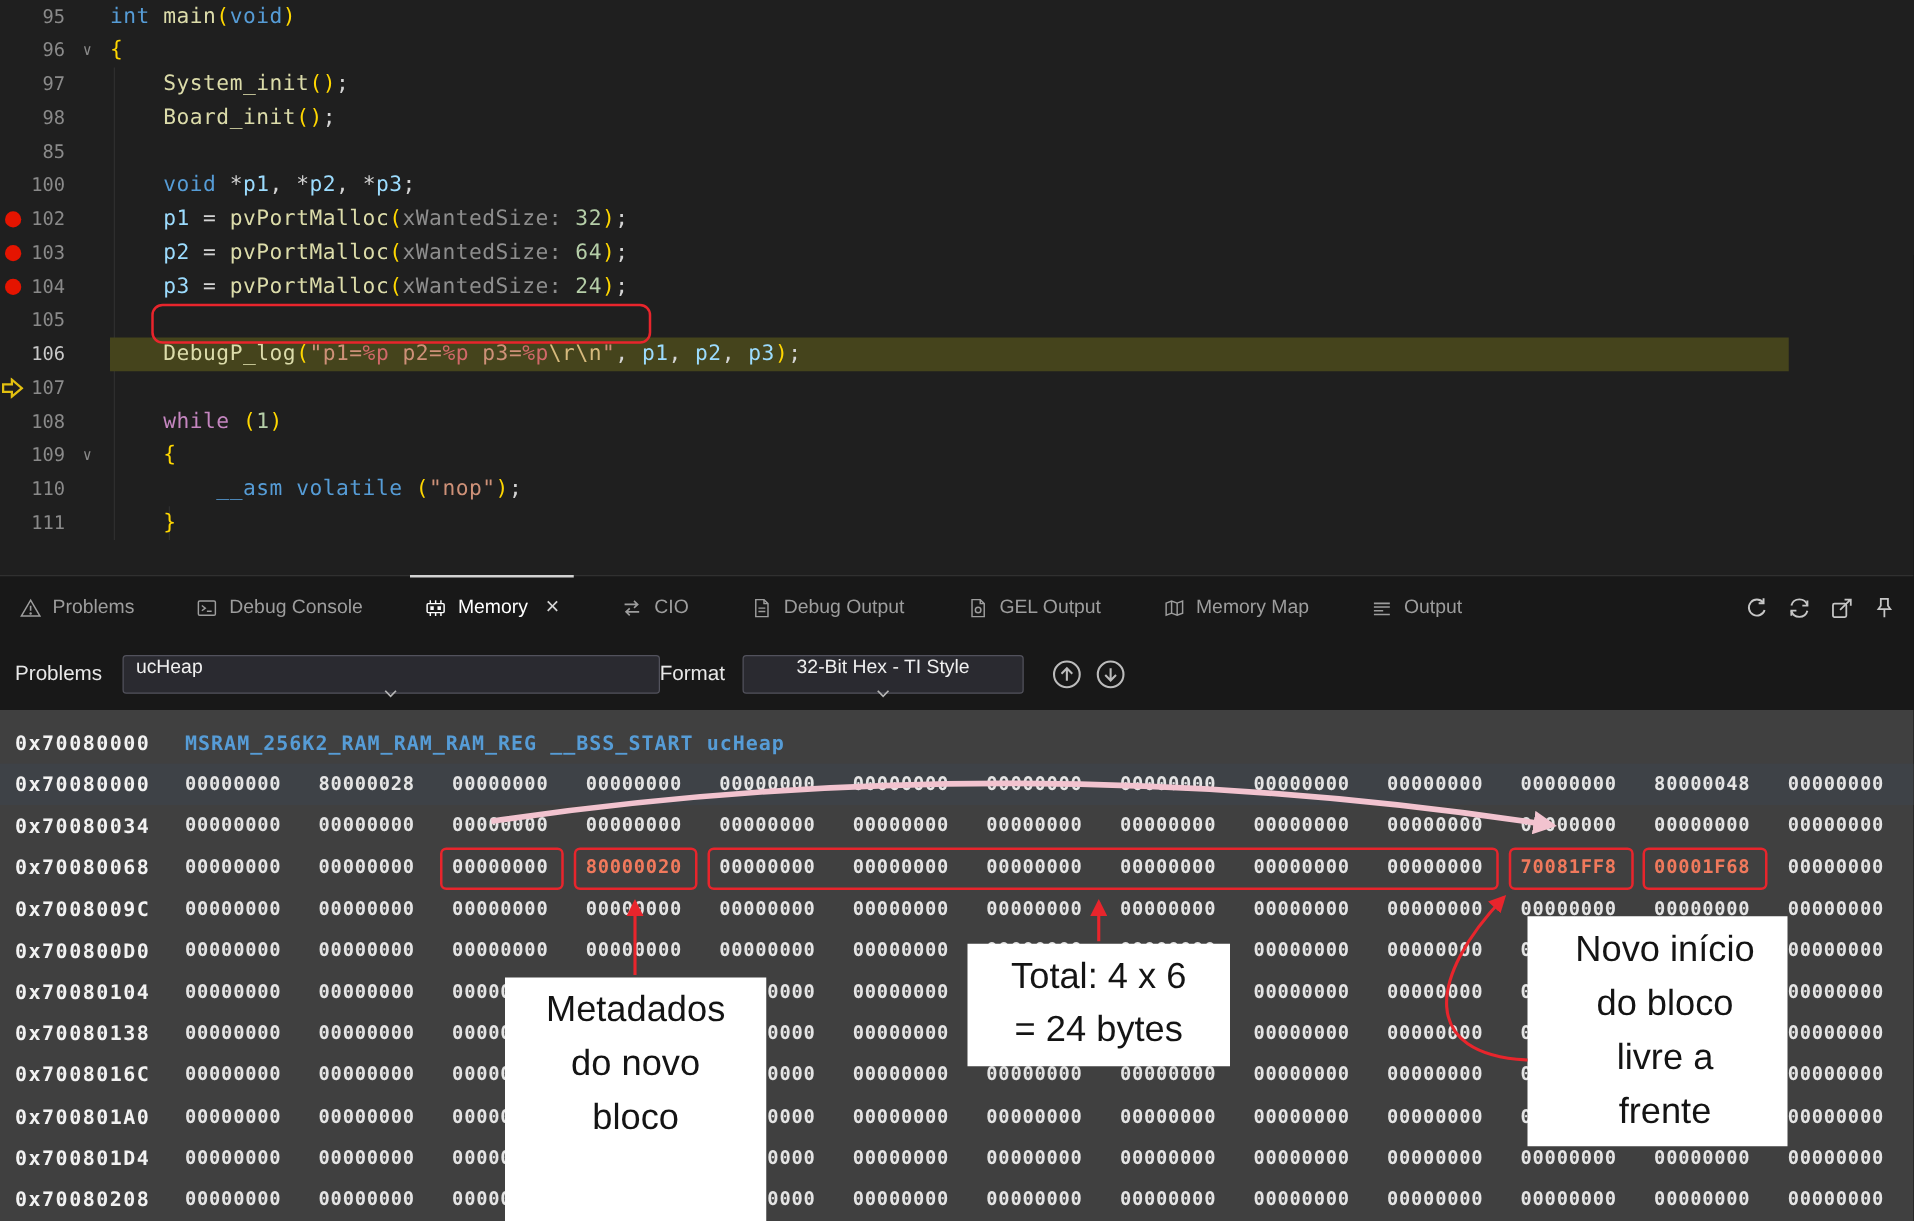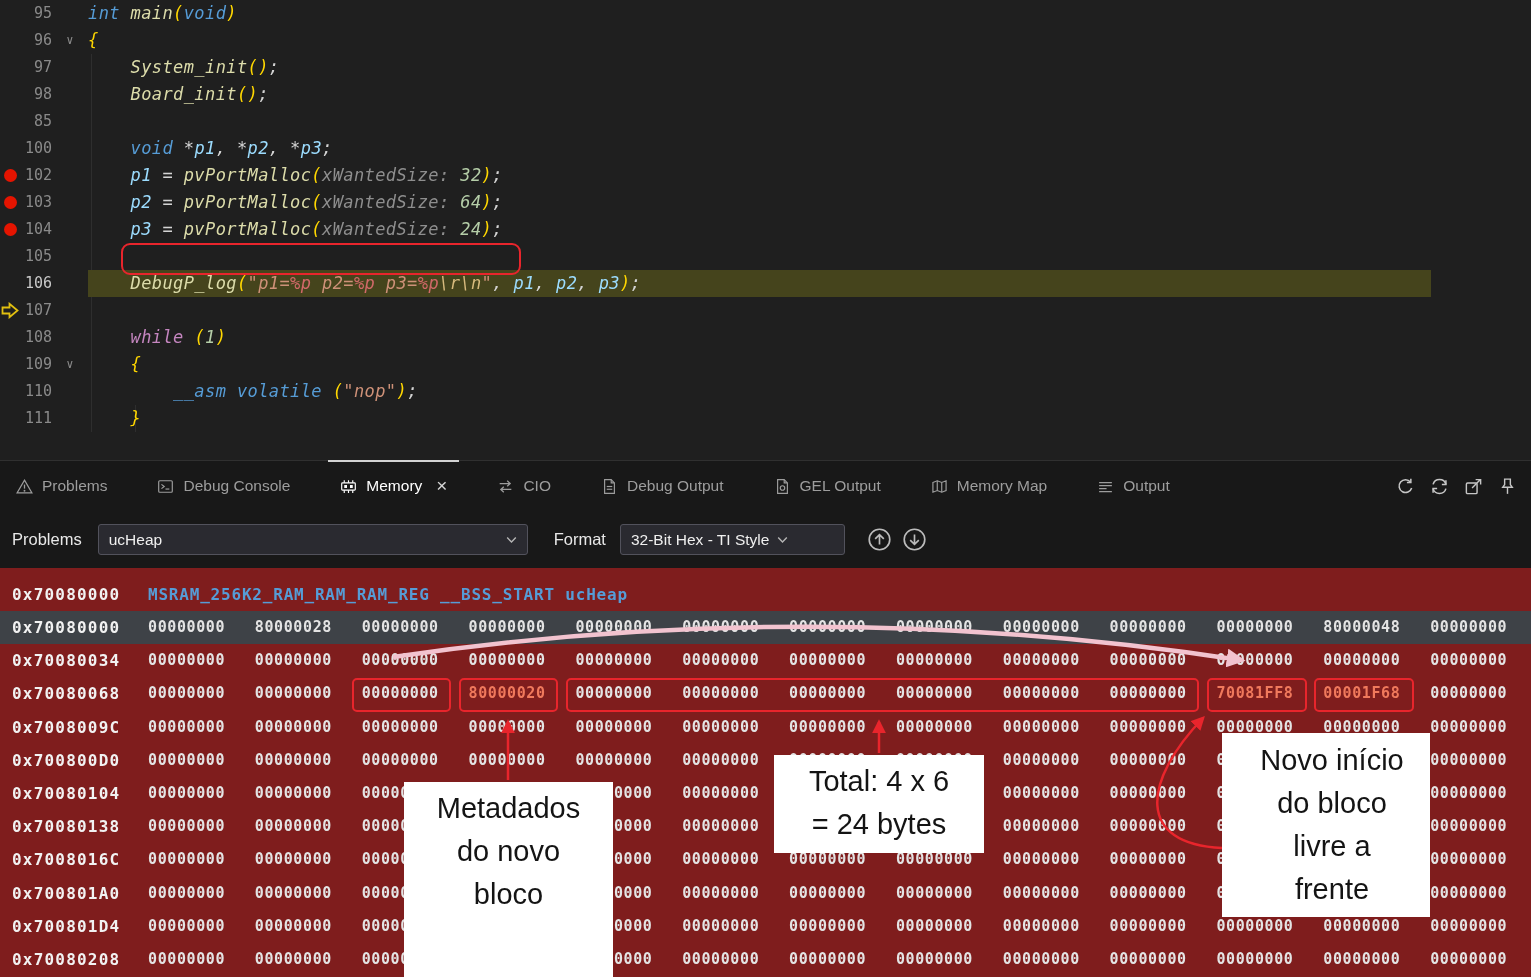--- a/index.html
+++ b/index.html
@@ -8,21 +8,21 @@
   
   .editor{position:absolute;left:0;top:0;width:1531px;height:460px;background:#1f1f1f;}
   .ig{position:absolute;width:1px;background:#2e2e2e;z-index:1;}
   #g1{left:91px;top:54px;height:378px;}
   #g2{left:135px;top:405px;height:27px;}
   .code-line{height:27px;line-height:27px;display:flex;white-space:pre;font-family:"DejaVu Sans Mono",monospace;font-size:17px;letter-spacing:.4px;position:relative;z-index:2;}
   .bp{width:20px;flex:none;position:relative;}
   .bp.on::after{content:'';position:absolute;left:4px;top:7px;width:13px;height:13px;border-radius:50%;background:#e51400;}
   .lnum{width:32px;flex:none;text-align:right;color:#8a8a8a;font-size:15px;letter-spacing:0;}
   .fold{width:36px;flex:none;text-align:center;color:#8a8a8a;font-size:12px;}
-  .codetext{flex:1;color:#d4d4d4;font-style:italic;}
+  .codetext{flex:1;color:#d4d4d4;}
   .code-line.current .codetext{background:#45441c;margin-right:100px;}
   .code-line.current .lnum{color:#c9c9c9;}
   .tk-kw{color:#569cd6}.tk-ct{color:#c586c0}.tk-fn{color:#dcdcaa}.tk-vr{color:#9cdcfe}
   .tk-nm{color:#b5cea8}.tk-str{color:#ce9178}.tk-fmt{color:#d16969}.tk-esc{color:#d7ba7d}
   .tk-pl{color:#d4d4d4}.tk-br{color:#ffd700}.tk-hint{color:#8e8e8e}
   .l104box{position:absolute;left:121px;top:243px;width:396px;height:28px;border:2.5px solid #e8252c;border-radius:9px;z-index:5;pointer-events:none;}
   .cur-arrow{position:absolute;left:1px;top:302px;z-index:4;}
 
   
   .tabbar{position:absolute;top:460px;left:0;width:1531px;height:51px;background:#181818;border-top:1px solid #303030;box-sizing:border-box;display:flex;align-items:stretch;}
@@ -31,31 +31,31 @@
   .tab.active{color:#ffffff;}
   .tab.active::before{content:'';position:absolute;left:0;right:0;top:-1px;height:2px;background:#d2d2d2;}
   .ticon svg{display:block;}
   .tclose{font-size:19px;margin-left:5px;color:#d5d5d5;}
   .tab-actions{margin-left:auto;display:flex;align-items:center;gap:15px;padding-right:14px;color:#c6c6c6;}
   .tab-actions span{display:flex;}
 
   
   .memtoolbar{position:absolute;top:511px;left:0;width:1531px;height:57px;background:#181818;display:flex;align-items:center;color:#e8e8e8;font-size:16.5px;}
   .lbl-loc{margin-left:12px;}
-  .lbl-fmt{margin-left:26px;}
-  .combo{display:flex;align-items:center;background:#2a2a30;border:1px solid #52525c;border-radius:3px;height:31px;box-sizing:border-box;padding:0 10px;color:#f0f0f0;font-size:15.5px;gap:8px;}
+  .lbl-fmt{}
+  .combo{display:flex;align-items:center;background:#2a2a30;border:1px solid #52525c;border-radius:3px;height:31px;box-sizing:border-box;padding:0 10px;color:#f0f0f0;font-size:15.5px;gap:8px;flex-direction:column;}
   .combo.loc{width:430px;margin-left:16px;}
   .combo.fmt{width:225px;margin-left:14px;}
   .combo input{background:transparent;border:none;outline:none;color:#f0f0f0;font:15.5px "Liberation Sans",sans-serif;width:100%;padding:0;}
   .combo .chev{color:#b5b5b5;display:flex;}
   .circ{margin-left:22px;color:#bcbcbc;display:flex;}
   .circ+.circ{margin-left:10px;}
 
   
-  .memory{position:absolute;top:568px;left:0;width:1531px;height:409px;background:#7f1d1d;font-family:"DejaVu Sans Mono",monospace;font-weight:bold;}
+  .memory{position:absolute;top:568px;left:0;width:1531px;height:409px;background:#404040;font-family:"DejaVu Sans Mono",monospace;font-weight:bold;}
   .msym{height:33px;line-height:33px;margin-top:10px;display:flex;}
   .maddr{width:148px;box-sizing:border-box;padding-left:12px;font-size:16px;letter-spacing:1.2px;color:#f2f2f2;flex:none;}
   .msymlabels{color:#569cd6;font-size:16px;letter-spacing:.8px;}
   .mrow{height:33.2px;line-height:33.2px;display:flex;}
   .mrow.hl{background:#3e4247;}
   .mval{width:106.85px;flex:none;font-size:15px;letter-spacing:.6px;color:#e4e4e4;}
   .mval.chg{color:#f0795c;}
 
   
   .membox{position:absolute;border:2px solid #e8252c;border-radius:5px;z-index:6;pointer-events:none;}

